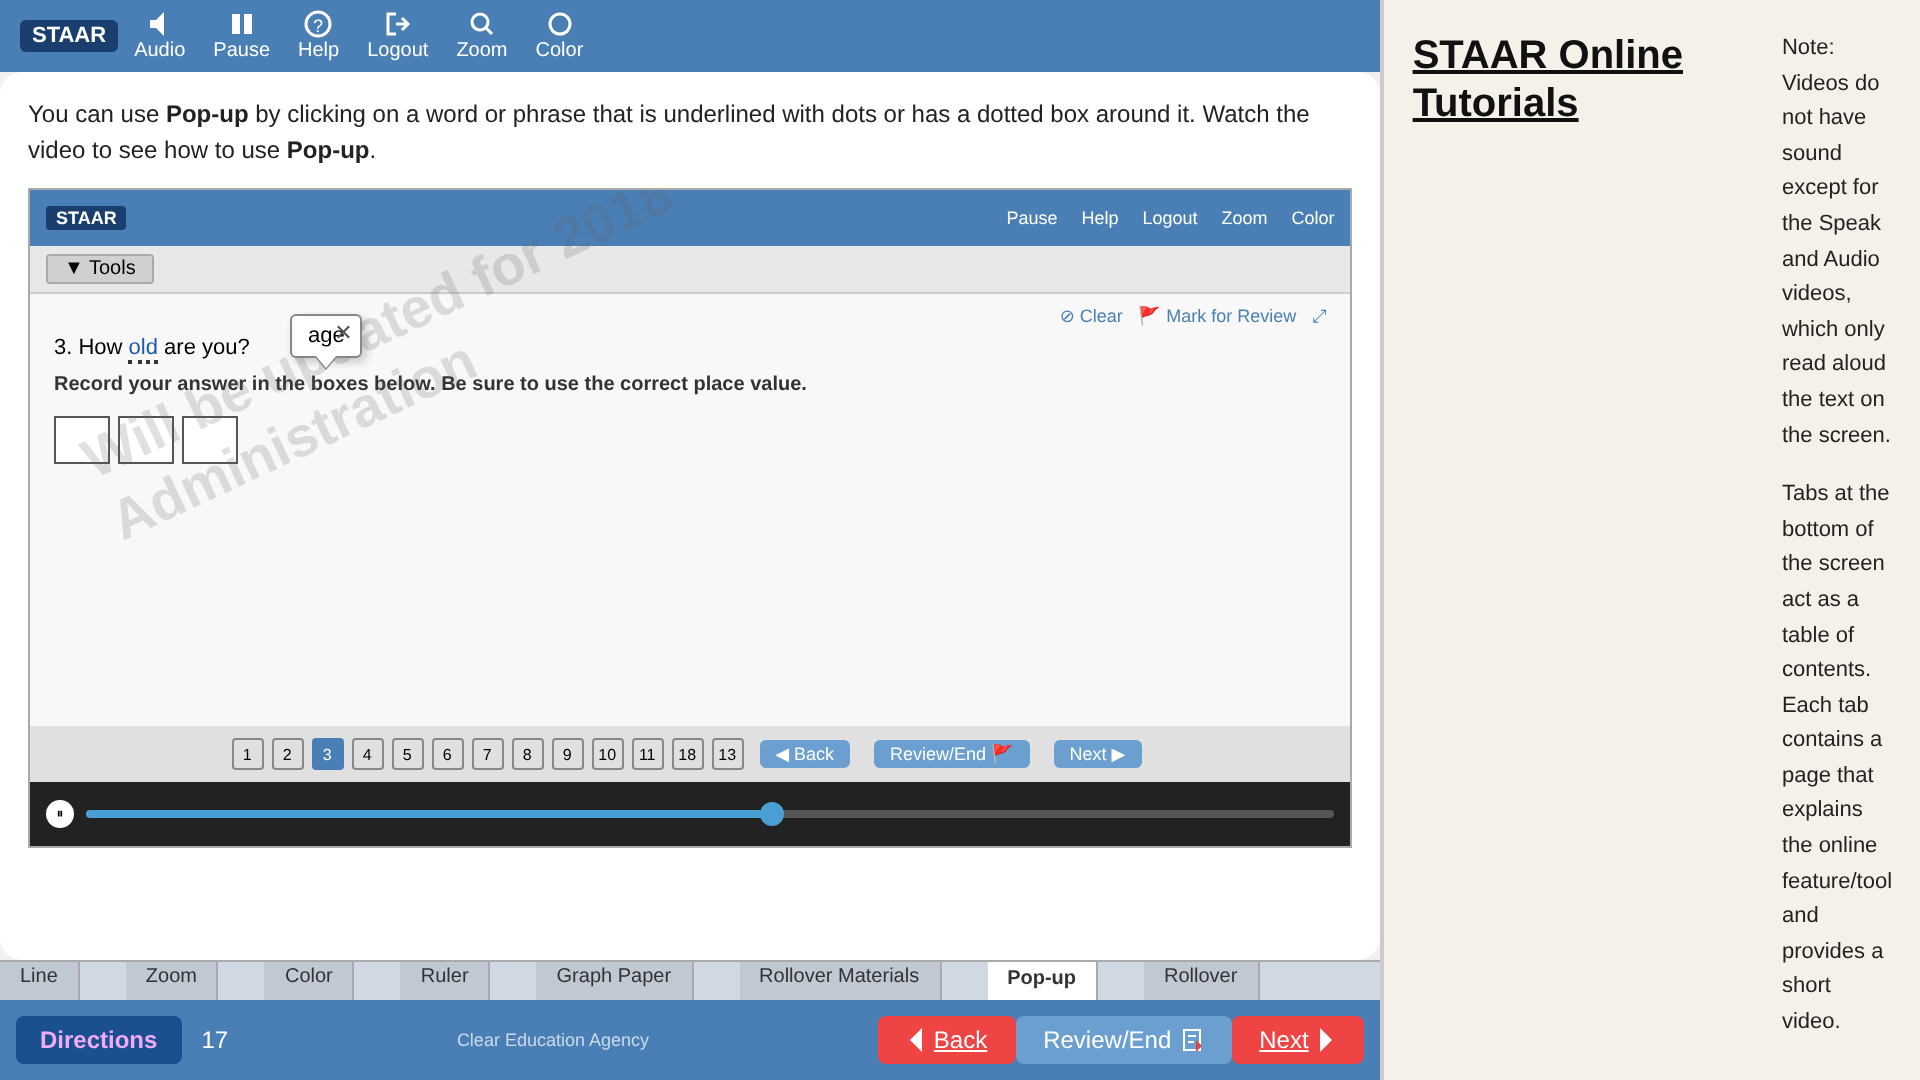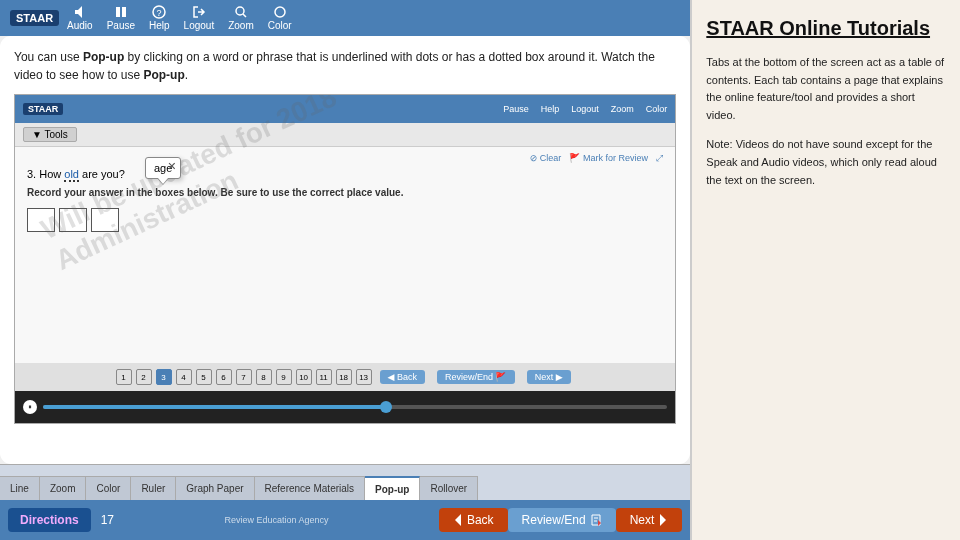--- a/index.html
+++ b/index.html
@@ -313,26 +313,27 @@
       width: 12px;
       height: 12px;
       background: #4a9fd4;
       border-radius: 50%;
       transform: translateX(-50%);
     }
 
     
     .bottom-tabs {
       background: #d0d8e4;
-      height: 36px;
+      height: 20px;
       display: flex;
       align-items: flex-end;
       border-top: 1px solid #aaa;
       overflow: hidden;
       flex-shrink: 0;
+      gap: 23px;
     }
     .tab-item {
       padding: 4px 10px;
       font-size: 10px;
       background: #c0c8d4;
       border-right: 1px solid #aaa;
       border-top: 1px solid #aaa;
       cursor: pointer;
       color: #333;
       height: 24px;
@@ -371,29 +372,30 @@
       margin-left: 10px;
     }
     .bottom-center {
       flex: 1;
       display: flex;
       align-items: center;
       justify-content: center;
       gap: 12px;
     }
     .nav-arrow-btn {
-      background: #c2410c;
+      background: #ef4444;
       border: none;
       border-radius: 4px;
       padding: 5px 14px;
       color: white;
       font-size: 12px;
       cursor: pointer;
       display: flex;
       gap: 4px;
+      text-decoration: underline;
     }
     .review-end-btn {
       background: #6a9fd0;
       border: none;
       border-radius: 4px;
       padding: 5px 14px;
       color: white;
       font-size: 12px;
       cursor: pointer;
       display: flex;
@@ -406,21 +408,21 @@
     }
 
     
     .right-panel {
       width: 280px;
       height: 540px;
       background: #f5f0e8;
       padding: 16px 14px;
       border-left: 2px solid #ccc;
       display: flex;
-      flex-direction: column;
+      flex-direction: row;
       justify-content: flex-end;
     }
     .right-title {
       font-size: 20px;
       font-weight: bold;
       color: #111;
       text-decoration: underline;
       margin-bottom: 14px;
       line-height: 1.2;
     }
@@ -577,30 +579,30 @@
       </div>
     </div>
   </div>
 
   <div class="bottom-tabs">
     <div class="tab-item">Line</div>
     <div class="tab-item">Zoom</div>
     <div class="tab-item">Color</div>
     <div class="tab-item">Ruler</div>
     <div class="tab-item">Graph Paper</div>
-    <div class="tab-item">Reference Materials</div>
+    <div class="tab-item">Rollover Materials</div>
     <div class="tab-item active">Pop-up</div>
     <div class="tab-item">Rollover</div>
   </div>
 
   <div class="bottom-nav">
     <button class="dir-btn">Directions</button>
     <span class="page-num-display">17</span>
     <div class="bottom-center">
-      <span class="tea-text">Review Education Agency</span>
+      <span class="tea-text">Clear Education Agency</span>
     </div>
     <button class="nav-arrow-btn">
       <svg width="10" height="14" viewBox="0 0 10 14" fill="white">
           <polygon points="8,1 2,7 8,13"></polygon>
         </svg>
       <span>Back</span>
     </button>
     <button class="review-end-btn">
       <span>Review/End</span>
       <svg width="12" height="14" viewBox="0 0 12 14" fill="white">
@@ -613,16 +615,16 @@
       <svg width="10" height="14" viewBox="0 0 10 14" fill="white">
           <polygon points="2,1 8,7 2,13"></polygon>
         </svg>
     </button>
   </div>
 </div>
 
 <div class="right-panel">
   <div class="right-title">STAAR Online Tutorials</div>
   <div class="right-body">
+    <p>Note: Videos do not have sound except for the Speak and Audio videos, which only read aloud the text on the screen.</p>
     <p>Tabs at the bottom of the screen act as a table of contents. Each tab contains a page that explains the online feature/tool and provides a short video.</p>
-    <p>Note: Videos do not have sound except for the Speak and Audio videos, which only read aloud the text on the screen.</p>
   </div>
 </div>
 
 </body></html>

